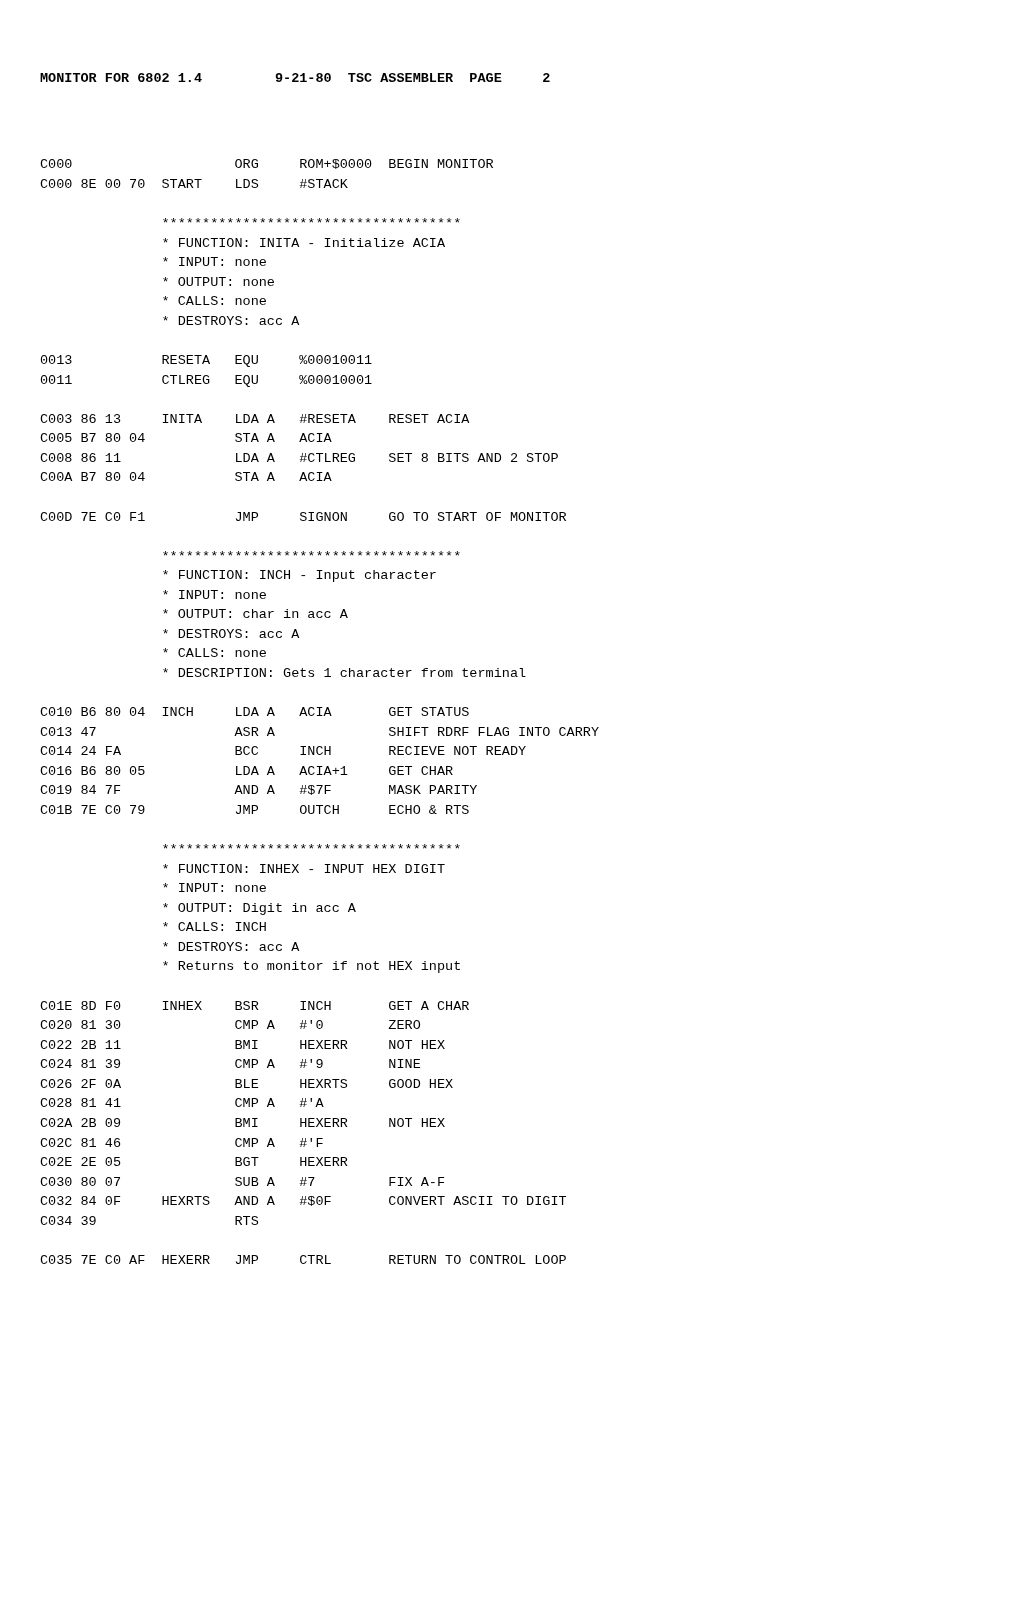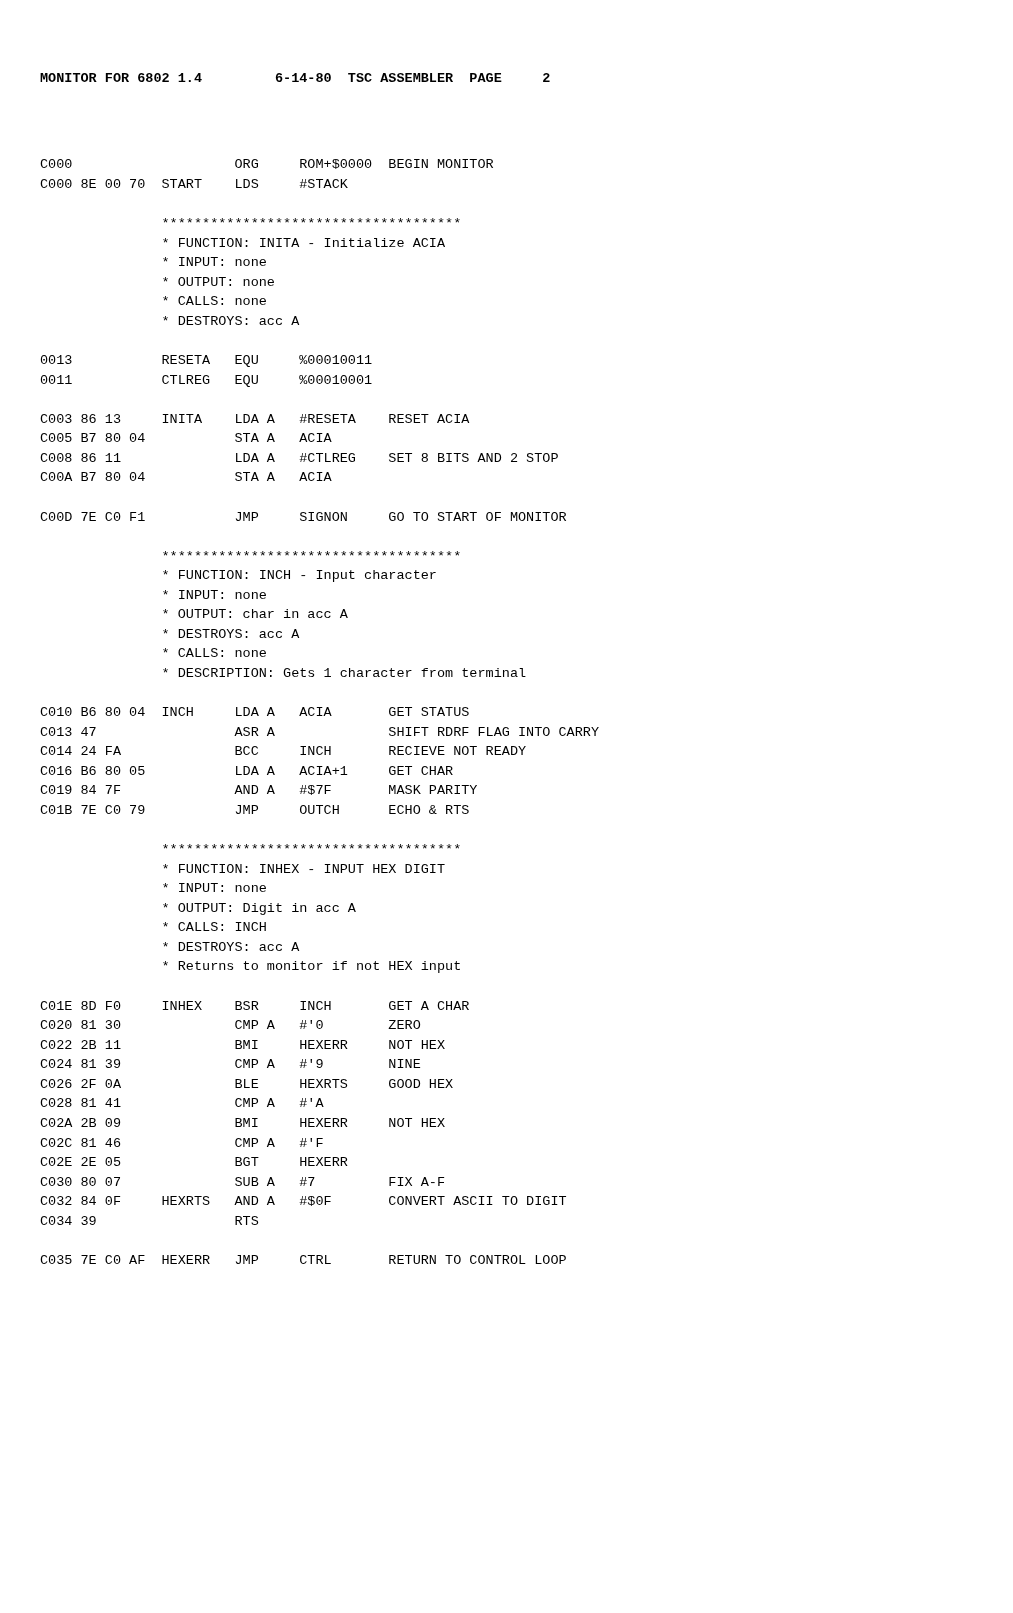--- a/index.html
+++ b/index.html
@@ -22,15 +22,15 @@
     }
     .header-line {
       font-weight: bold;
       margin-bottom: 8px;
     }
   </style>
 </head>
 <body>
 
 <div class="page-content">
-  <div class="header-line">MONITOR FOR 6802 1.4         6-14-80  TSC ASSEMBLER  PAGE     2</div>
+  <div class="header-line">MONITOR FOR 6802 1.4         9-21-80  TSC ASSEMBLER  PAGE     2</div>
   <div id="listing-body"><div>&nbsp;</div><div>C000                    ORG     ROM+$0000  BEGIN MONITOR</div><div>C000 8E 00 70  START    LDS     #STACK</div><div>&nbsp;</div><div>               *************************************</div><div>               * FUNCTION: INITA - Initialize ACIA</div><div>               * INPUT: none</div><div>               * OUTPUT: none</div><div>               * CALLS: none</div><div>               * DESTROYS: acc A</div><div>&nbsp;</div><div>0013           RESETA   EQU     %00010011</div><div>0011           CTLREG   EQU     %00010001</div><div>&nbsp;</div><div>C003 86 13     INITA    LDA A   #RESETA    RESET ACIA</div><div>C005 B7 80 04           STA A   ACIA</div><div>C008 86 11              LDA A   #CTLREG    SET 8 BITS AND 2 STOP</div><div>C00A B7 80 04           STA A   ACIA</div><div>&nbsp;</div><div>C00D 7E C0 F1           JMP     SIGNON     GO TO START OF MONITOR</div><div>&nbsp;</div><div>               *************************************</div><div>               * FUNCTION: INCH - Input character</div><div>               * INPUT: none</div><div>               * OUTPUT: char in acc A</div><div>               * DESTROYS: acc A</div><div>               * CALLS: none</div><div>               * DESCRIPTION: Gets 1 character from terminal</div><div>&nbsp;</div><div>C010 B6 80 04  INCH     LDA A   ACIA       GET STATUS</div><div>C013 47                 ASR A              SHIFT RDRF FLAG INTO CARRY</div><div>C014 24 FA              BCC     INCH       RECIEVE NOT READY</div><div>C016 B6 80 05           LDA A   ACIA+1     GET CHAR</div><div>C019 84 7F              AND A   #$7F       MASK PARITY</div><div>C01B 7E C0 79           JMP     OUTCH      ECHO &amp; RTS</div><div>&nbsp;</div><div>               *************************************</div><div>               * FUNCTION: INHEX - INPUT HEX DIGIT</div><div>               * INPUT: none</div><div>               * OUTPUT: Digit in acc A</div><div>               * CALLS: INCH</div><div>               * DESTROYS: acc A</div><div>               * Returns to monitor if not HEX input</div><div>&nbsp;</div><div>C01E 8D F0     INHEX    BSR     INCH       GET A CHAR</div><div>C020 81 30              CMP A   #'0        ZERO</div><div>C022 2B 11              BMI     HEXERR     NOT HEX</div><div>C024 81 39              CMP A   #'9        NINE</div><div>C026 2F 0A              BLE     HEXRTS     GOOD HEX</div><div>C028 81 41              CMP A   #'A</div><div>C02A 2B 09              BMI     HEXERR     NOT HEX</div><div>C02C 81 46              CMP A   #'F</div><div>C02E 2E 05              BGT     HEXERR</div><div>C030 80 07              SUB A   #7         FIX A-F</div><div>C032 84 0F     HEXRTS   AND A   #$0F       CONVERT ASCII TO DIGIT</div><div>C034 39                 RTS</div><div>&nbsp;</div><div>C035 7E C0 AF  HEXERR   JMP     CTRL       RETURN TO CONTROL LOOP</div></div>
 </div>
 
 </body></html>

